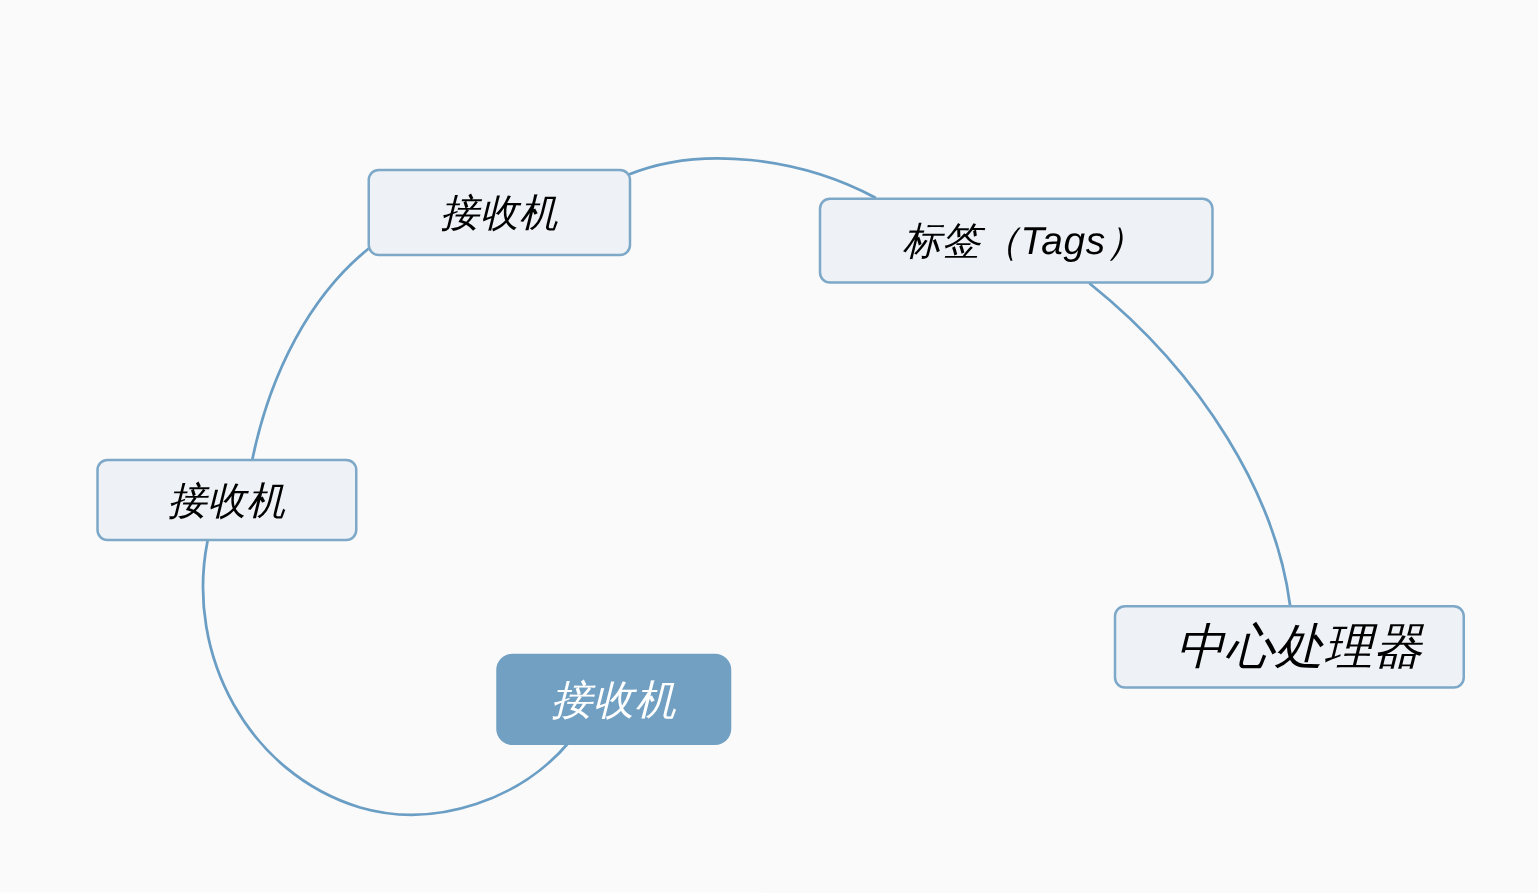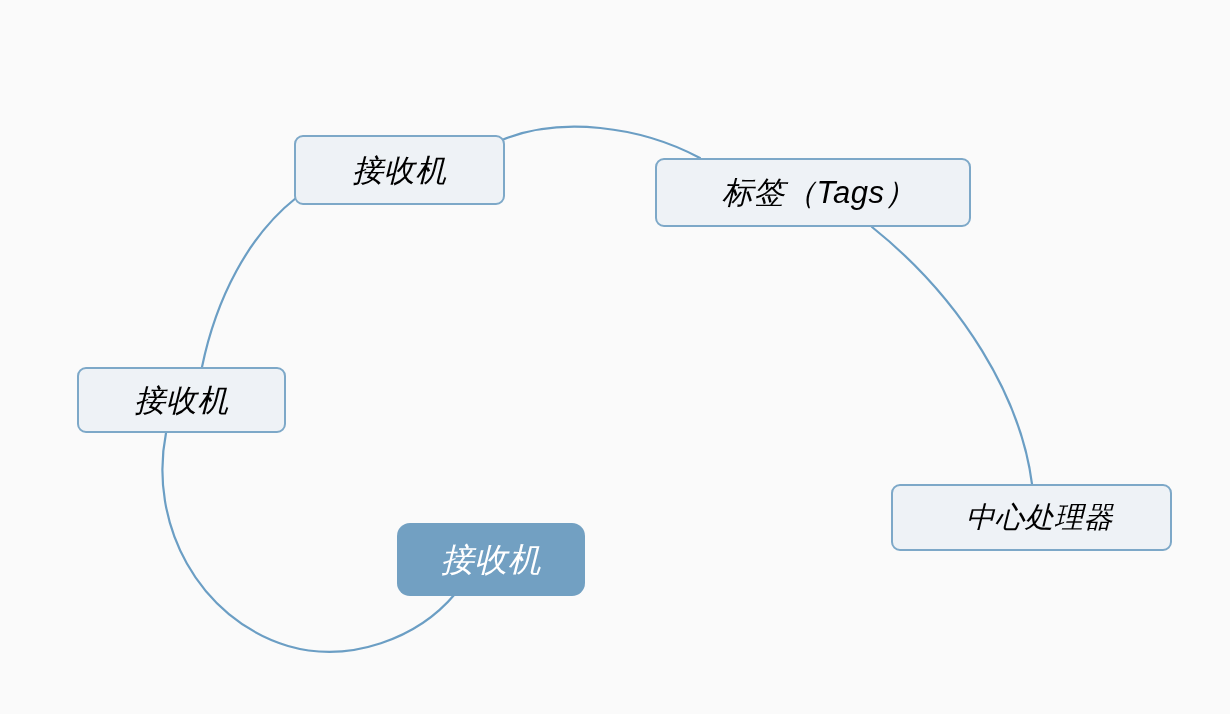--- a/index.html
+++ b/index.html
@@ -63,20 +63,20 @@
       <div class="node" style="left: 294px; top: 135px; width: 211px; height: 70px; background: rgb(238, 242, 246); border-color: rgb(125, 168, 200); color: rgb(0, 0, 0);">
         <span class="node-label" style="font-size: 31px;">接收机</span>
       </div>
       <div class="node" style="left: 655px; top: 158px; width: 316px; height: 69px; background: rgb(238, 242, 246); border-color: rgb(125, 168, 200); color: rgb(0, 0, 0); padding-left: 12px;">
         <span class="node-label" style="font-size: 31px;">标签（Tags）</span>
       </div>
       <div class="node" style="left: 77px; top: 367px; width: 209px; height: 66px; background: rgb(238, 242, 246); border-color: rgb(125, 168, 200); color: rgb(0, 0, 0);">
         <span class="node-label" style="font-size: 31px;">接收机</span>
       </div>
       <div class="node" style="left: 891px; top: 484px; width: 281px; height: 67px; background: rgb(238, 242, 246); border-color: rgb(125, 168, 200); color: rgb(0, 0, 0);">
-        <span class="node-label" style="font-size: 29px; margin-left: 16px;">中心处理器</span>
+        <span class="node-label" style="font-size: 39px; margin-left: 16px;">中心处理器</span>
       </div>
       <div class="node selected" style="left: 397px; top: 523px; width: 188px; height: 73px; background: rgb(114, 160, 194); color: rgb(255, 255, 255);">
         <span class="node-label" style="font-size: 33px;">接收机</span>
       </div>
     </div>
 
 </div>
 
 </body></html>

